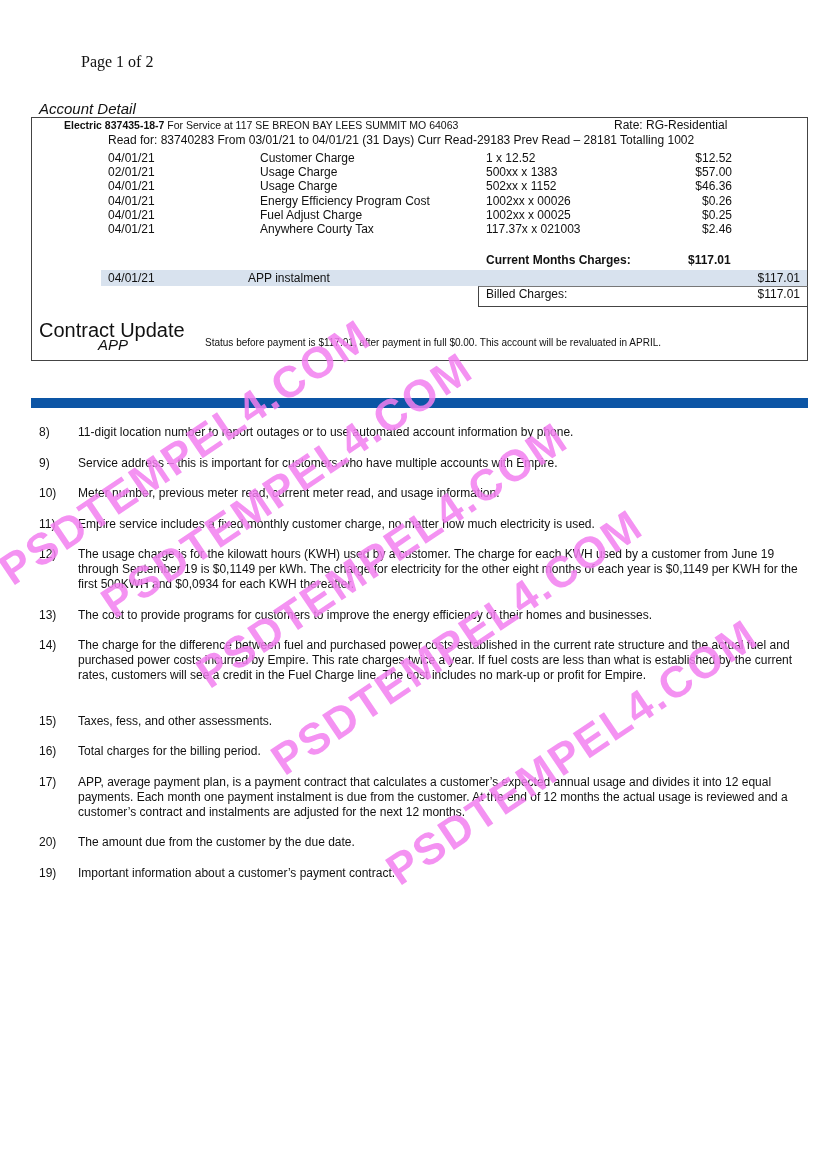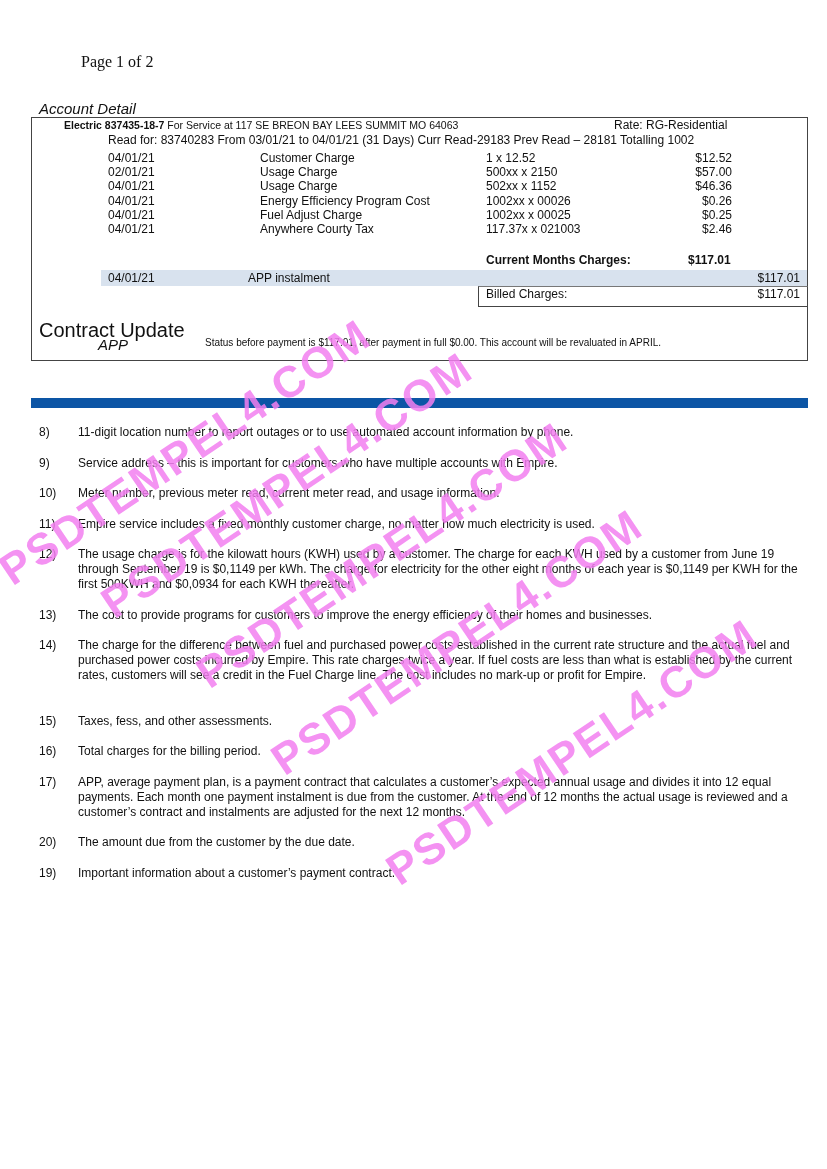--- a/index.html
+++ b/index.html
@@ -52,21 +52,21 @@
 
 <div class="row" style="top:151px;width:827px;">
   <span class="c-date">04/01/21</span>
   <span class="c-desc">Customer Charge</span>
   <span class="c-calc">1 x 12.52</span>
   <span class="c-amt">$12.52</span>
 </div>
 <div class="row" style="top:165px;width:827px;">
   <span class="c-date">02/01/21</span>
   <span class="c-desc">Usage Charge</span>
-  <span class="c-calc">500xx x 2150</span>
+  <span class="c-calc">500xx x 1383</span>
   <span class="c-amt">$57.00</span>
 </div>
 <div class="row" style="top:179px;width:827px;">
   <span class="c-date">04/01/21</span>
   <span class="c-desc">Usage Charge</span>
   <span class="c-calc">502xx x 1152</span>
   <span class="c-amt">$46.36</span>
 </div>
 <div class="row" style="top:194px;width:827px;">
   <span class="c-date">04/01/21</span>

